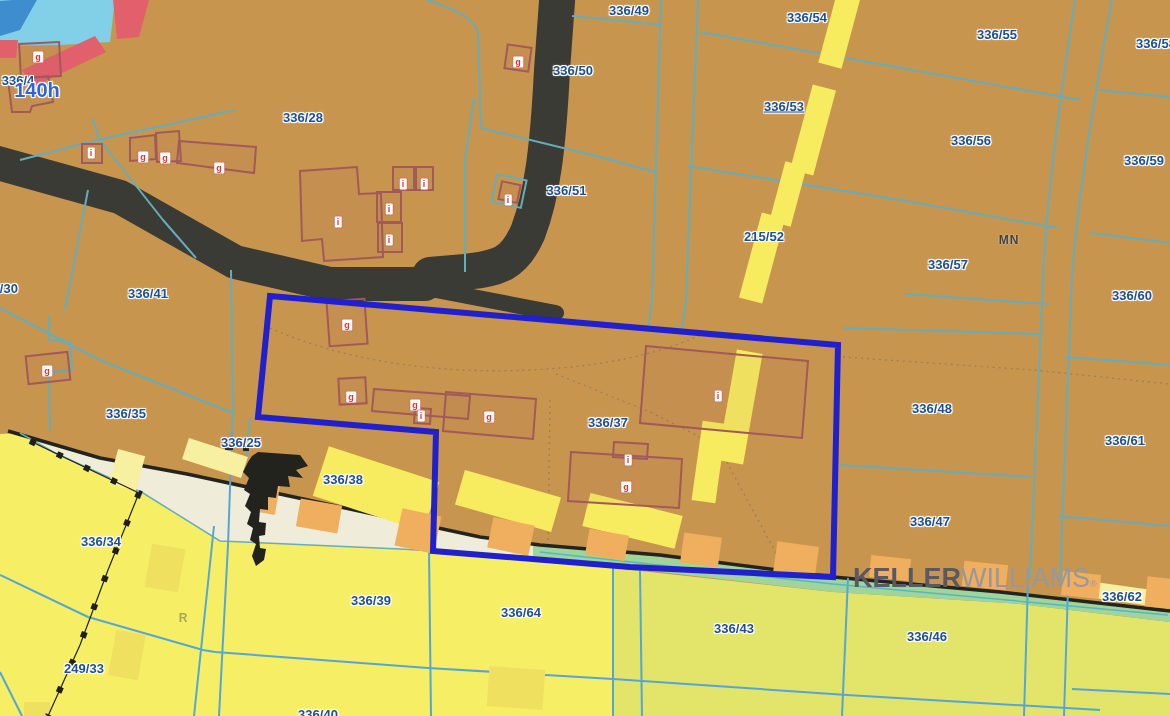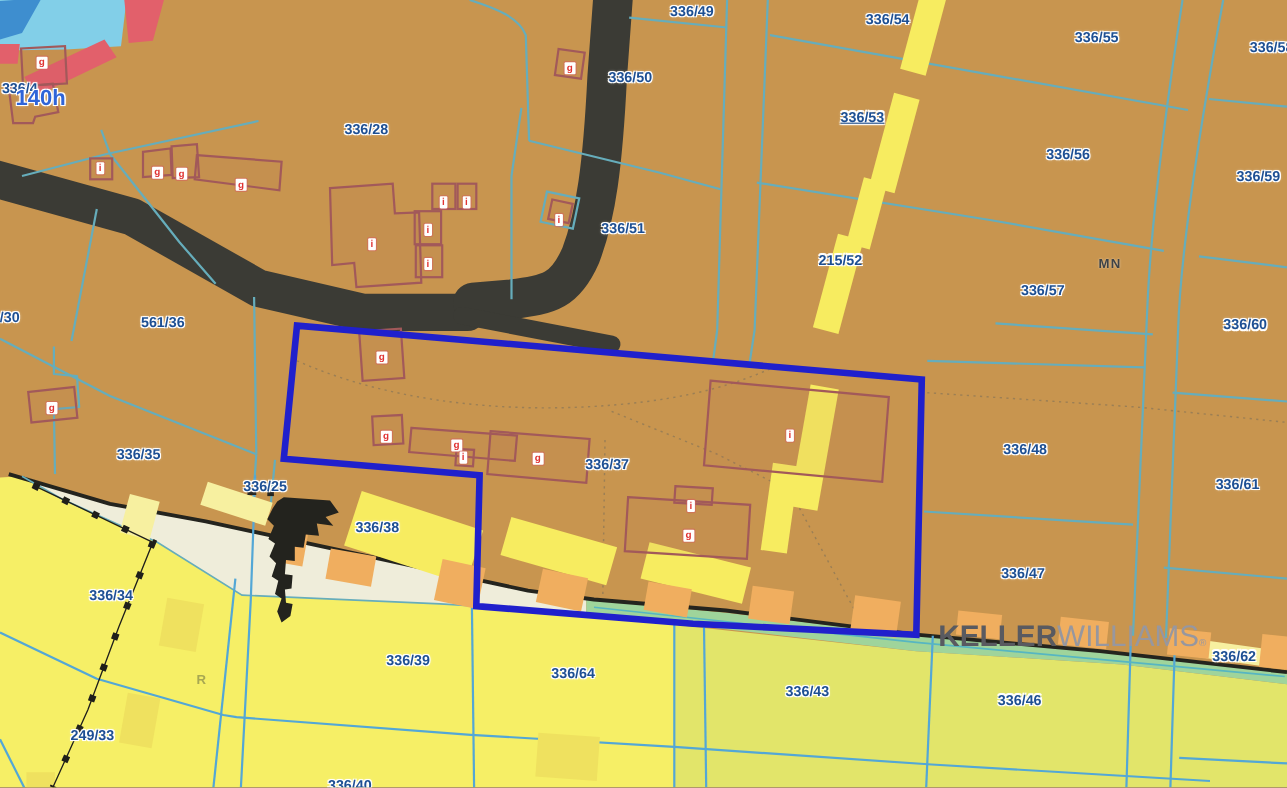--- a/index.html
+++ b/index.html
@@ -196,40 +196,40 @@
       <path class="tick" d="M30,441 L139,493 L108,570 L80,645 L48,716"></path>
       <path class="tickdots" d="M30,441 L139,493 L108,570 L80,645 L48,716"></path>
     </g>
 
     <path class="sel" d="M270,296 L838,345 L833,577 L630,567 L433,551 L436,432 L258,417 Z"></path>
   </svg>
 
   <div id="label-layer">
       <div class="lbl " style="left: 18px; top: 80px;">336/4</div>
       <div class="lbl hectare" style="left: 37px; top: 90px;">140h</div>
-      <div class="lbl " style="left: 303px; top: 117px; margin-left: 30px;">336/28</div>
+      <div class="lbl " style="left: 303px; top: 117px;">336/28</div>
       <div class="lbl " style="left: 629px; top: 10px;">336/49</div>
       <div class="lbl " style="left: 573px; top: 70px;">336/50</div>
-      <div class="lbl " style="left: 560px; top: 207px; padding-left: 13px;">336/51</div>
+      <div class="lbl " style="left: 560px; top: 190px; padding-left: 13px;">336/51</div>
       <div class="lbl " style="left: 807px; top: 17px;">336/54</div>
       <div class="lbl " style="left: 997px; top: 34px;">336/55</div>
       <div class="lbl " style="left: 784px; top: 106px; text-decoration: underline;">336/53</div>
       <div class="lbl " style="left: 971px; top: 140px;">336/56</div>
       <div class="lbl " style="left: 1156px; top: 43px;">336/58</div>
       <div class="lbl " style="left: 1144px; top: 160px;">336/59</div>
       <div class="lbl landuse" style="left: 1009px; top: 240px; text-align: center;">MN</div>
       <div class="lbl " style="left: 948px; top: 264px;">336/57</div>
       <div class="lbl " style="left: 764px; top: 236px;">215/52</div>
       <div class="lbl " style="left: 1132px; top: 295px;">336/60</div>
       <div class="lbl " style="left: -2px; top: 288px;">336/30</div>
-      <div class="lbl " style="left: 148px; top: 293px;">561/36</div>
+      <div class="lbl " style="left: 148px; top: 293px;">336/41</div>
       <div class="lbl " style="left: 126px; top: 413px;">336/35</div>
       <div class="lbl " style="left: 241px; top: 442px;">336/25</div>
       <div class="lbl " style="left: 343px; top: 479px;">336/38</div>
-      <div class="lbl " style="left: 552px; top: 422px;">336/37</div>
+      <div class="lbl " style="left: 608px; top: 422px;">336/37</div>
       <div class="lbl " style="left: 932px; top: 408px;">336/48</div>
       <div class="lbl " style="left: 1125px; top: 440px;">336/61</div>
       <div class="lbl " style="left: 930px; top: 521px;">336/47</div>
       <div class="lbl " style="left: 101px; top: 541px;">336/34</div>
       <div class="lbl " style="left: 84px; top: 668px;">249/33</div>
       <div class="lbl " style="left: 342px; top: 600px; margin-left: 29px;">336/39</div>
       <div class="lbl landuse-r" style="left: 183px; top: 618px;">R</div>
       <div class="lbl " style="left: 521px; top: 612px;">336/64</div>
       <div class="lbl " style="left: 734px; top: 628px;">336/43</div>
       <div class="lbl " style="left: 927px; top: 636px;">336/46</div>

